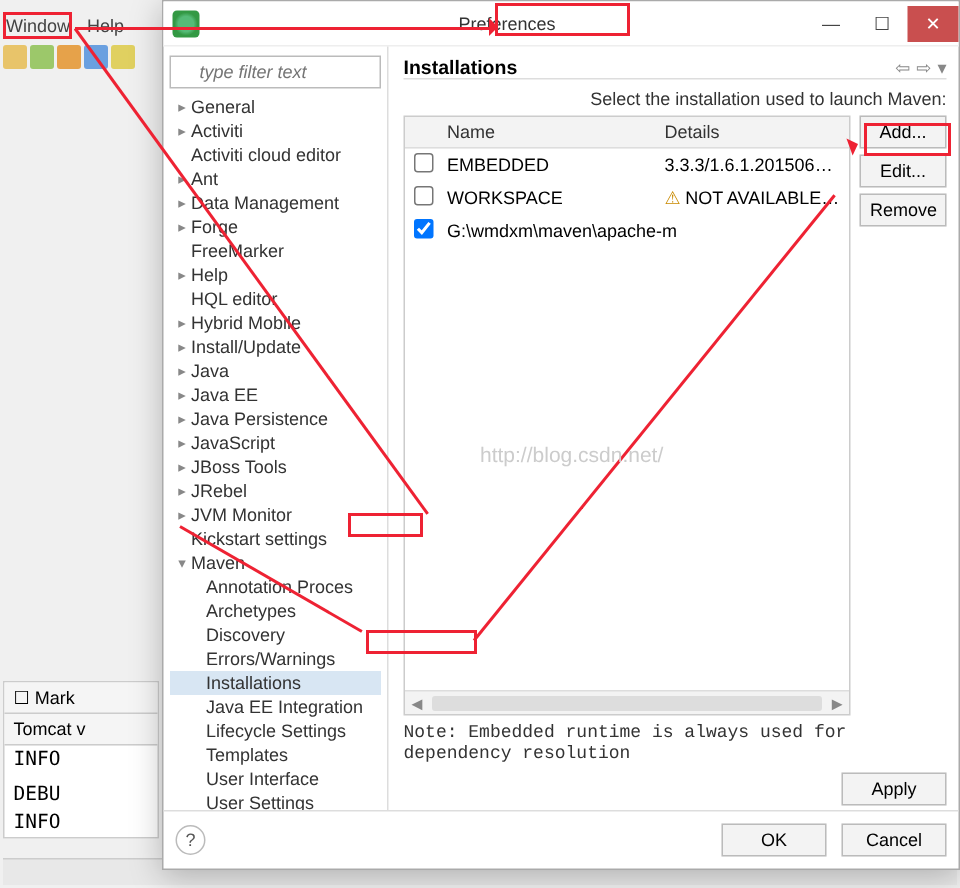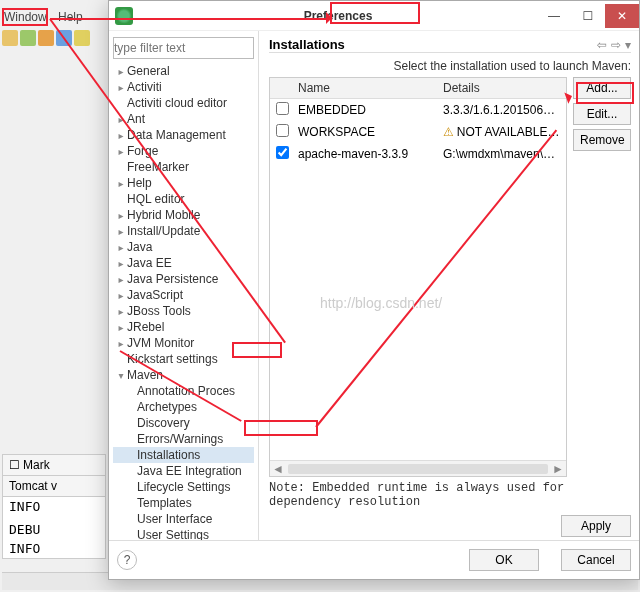--- a/index.html
+++ b/index.html
@@ -18,29 +18,29 @@
 .bg-status { position: absolute; bottom: 2px; left: 2px; right: 2px; height: 18px; background: #e8e8e8; border-top: 1px solid #ccc; }
 
 
 .dialog {
   position: absolute; top: 0; left: 108px; width: 532px; height: 580px;
   background: #fff; border: 1px solid #aaa; box-shadow: 0 4px 20px rgba(0,0,0,.25);
   display: flex; flex-direction: column;
 }
 .titlebar { height: 30px; display: flex; align-items: center; background: #fff; border-bottom: 1px solid #eee; }
 .titlebar .icon { width: 18px; height: 18px; margin: 0 6px; background: radial-gradient(circle,#5b7 40%,#394 60%); border-radius: 3px; }
-.titlebar .title { flex: 1; text-align: center; font-size: 12px; color: #333; font-weight: bold; }
+.titlebar .title { flex: 1; text-align: center; font-size: 12px; color: #333; }
 .titlebar .winbtns { display: flex; }
 .titlebar .winbtn { width: 34px; height: 24px; display: flex; align-items: center; justify-content: center; color: #444; }
 .titlebar .winbtn.close { background: #c94f4f; color: #fff; }
 
 .dialog-body { flex: 1; display: flex; min-height: 0; }
 
 .left-pane { width: 150px; border-right: 1px solid #ddd; display: flex; flex-direction: column; padding: 6px 4px 0 4px; }
-.filter { width: 100%; height: 22px; border: 1px solid #bbb; padding: 2px 0; color: #000000; }
+.filter { width: 100%; height: 22px; border: 1px solid #bbb; padding: 2px 19px; color: #000000; font-style: italic; }
 .tree { flex: 1; overflow: auto; margin-top: 4px; }
 .tree-item { display: flex; align-items: center; padding: 1px 2px; color: #333; white-space: nowrap; cursor: default; }
 .tree-item .arrow { width: 12px; display: inline-block; color: #888; font-size: 10px; text-align: center; }
 .tree-item.child { padding-left: 24px; }
 .tree-item.selected { background: #d8e6f3; }
 
 .right-pane { flex: 1; display: flex; flex-direction: column; padding: 6px 8px 0 10px; min-width: 0; }
 .page-head { display: flex; align-items: center; height: 24px; border-bottom: 1px solid #ddd; margin-bottom: 6px; }
 .page-head h1 { font-size: 13px; font-weight: bold; margin: 0; flex: 1; }
 .page-head .nav { display: flex; gap: 4px; color: #888; font-size: 13px; }
@@ -260,21 +260,20 @@
                 <div class="td col-name">EMBEDDED</div>
                 <div class="td col-details">3.3.3/1.6.1.20150625-2337</div>
               </div>
               <div class="trow">
                 <div class="td col-chk"><input type="checkbox" style=""></div>
                 <div class="td col-name">WORKSPACE</div>
                 <div class="td col-details"><span class="warn-icon">⚠</span>NOT AVAILABLE [3.0,)</div>
               </div>
               <div class="trow">
                 <div class="td col-chk"><input type="checkbox" checked="" style=""></div>
-                <div class="td col-name">apache-maven-3.3.9</div>
                 <div class="td col-details">G:\wmdxm\maven\apache-m</div>
               </div>
             </div>
           <div class="scroll-x">
             <span>◄</span>
             <div class="thumb"></div>
             <span>►</span>
           </div>
         </div>
         <div class="side-btn-col">
@@ -287,21 +286,21 @@
       <div class="note">Note: Embedded runtime is always used for dependency resolution</div>
 
       <div class="right-bottom">
         <button class="win" style="min-width:70px">Apply</button>
       </div>
     </div>
   </div>
 
   <div class="dialog-footer">
     <div class="help">?</div>
-    <button class="win" style="min-width:70px;margin-right:22px">OK</button>
+    <button class="win" style="min-width:70px;margin-right:10px">OK</button>
     <button class="win" style="min-width:70px">Cancel</button>
   </div>
 </div>
 
 <div class="anno box" style="top:8px;left:2px;width:46px;height:18px"></div>
 <div class="anno box" style="top:2px;left:330px;width:90px;height:22px"></div>
 <div class="anno box" style="top:342px;left:232px;width:50px;height:16px"></div>
 <div class="anno box" style="top:420px;left:244px;width:74px;height:16px"></div>
 <div class="anno box" style="top:82px;left:576px;width:58px;height:22px"></div>
 <div class="anno line" style="top:18px;left:50px;width:280px"></div>

